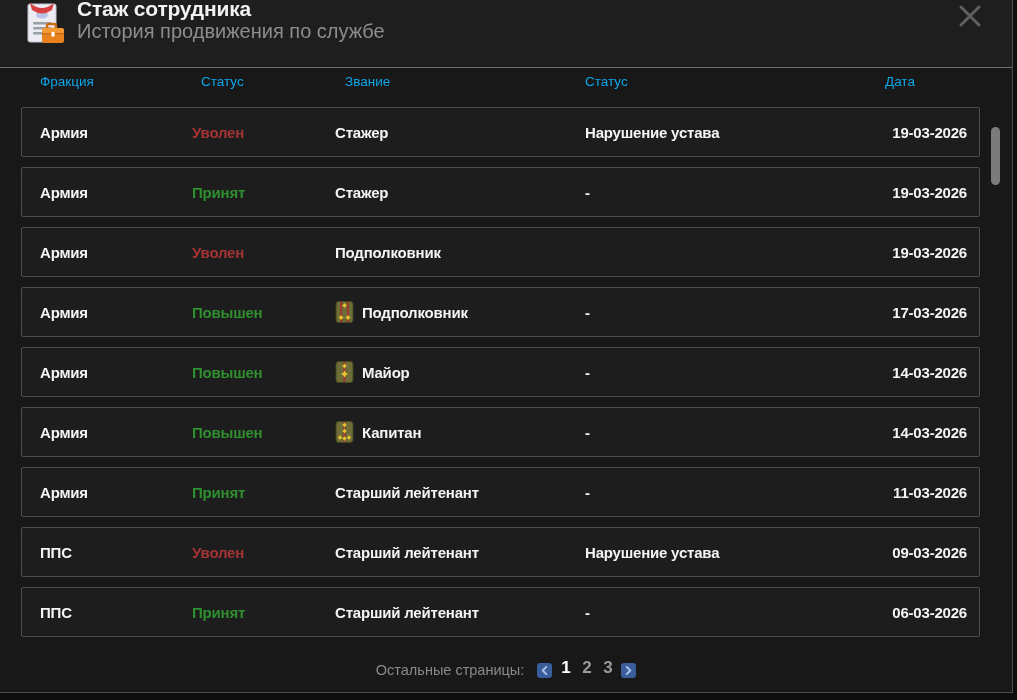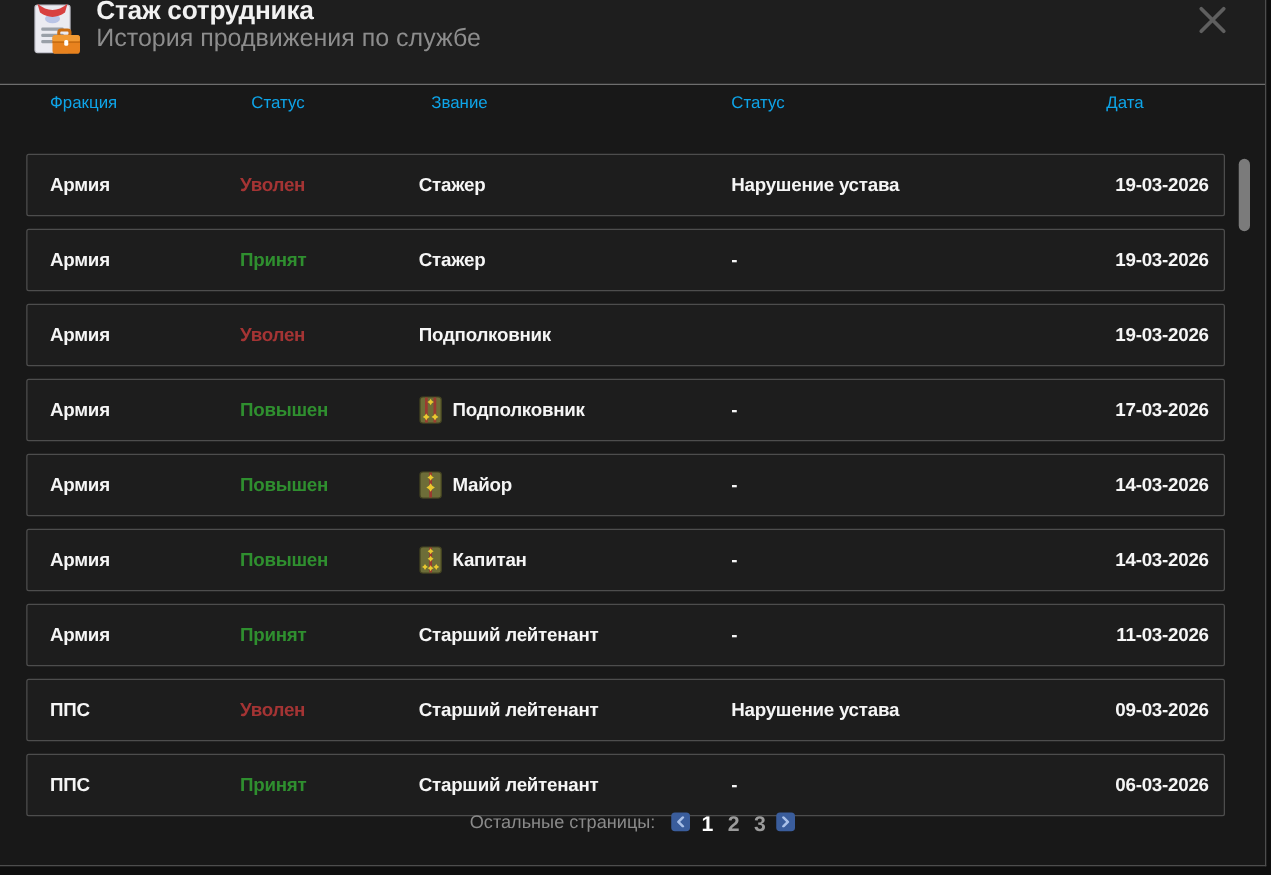--- a/index.html
+++ b/index.html
@@ -31,41 +31,41 @@
     background:none; border:none; cursor:pointer; padding:0;
   }
 
   
   .col-headers { position:absolute; left:21px; top:74px; width:959px; height:16px; }
   .col-headers span { position:absolute; color:#0ea5e9; font-size:13.5px; white-space:nowrap; }
   .col-0 { left:19px; } .col-1 { left:156px;margin-left:24px; } .col-2 { left:324px; }
   .col-3 { left:564px; } .col-4 { left:864px; }
 
   
-  .rows { position:absolute; left:21px; top:107px; width:959px;margin-top:16px; }
+  .rows { position:absolute; left:21px; top:107px; width:959px; }
   .row {
     position:relative; width:100%; height:50px; margin-bottom:10px;
     background:#1d1d1d; border:1px solid #4d4d4d; border-radius:2px;
   }
   .row .cell {
     position:absolute; top:0; height:48px; display:flex; align-items:center;
     color:#f5f5f5; font-size:15px; font-weight:700; letter-spacing:-0.2px; white-space:nowrap;
   }
   .c-faction { left:18px; }
   .c-status  { left:170px; }
   .c-rank    { left:313px; gap:8px;text-align:right; }
   .c-reason  { left:563px; }
   .c-date    { right:12px; font-size:15.5px; }
   .rank-icon { display:inline-flex; width:19px; height:22px; }
   .rank-icon svg { width:19px; height:22px; }
 
   
   .pager {
     position:absolute; left:0; top:650px; width:1012px; height:28px;
-    display:flex; align-items:flex-start; justify-content:center; gap:9px;
+    display:flex; align-items:flex-end; justify-content:center; gap:9px;
   }
   .pager-label { color:#8a8a8a; font-size:14.5px; margin-right:4px; }
   .pager-btn {
     width:15px; height:15px; border:none; border-radius:3px; cursor:pointer;
     display:inline-flex; align-items:center; justify-content:center; padding:0;
   }
   .page-num { font-size:17px; font-weight:700; color:#9b9b9b; cursor:pointer; letter-spacing:-0.5px; }
   .page-num.current { color:#ffffff; }
 
   

